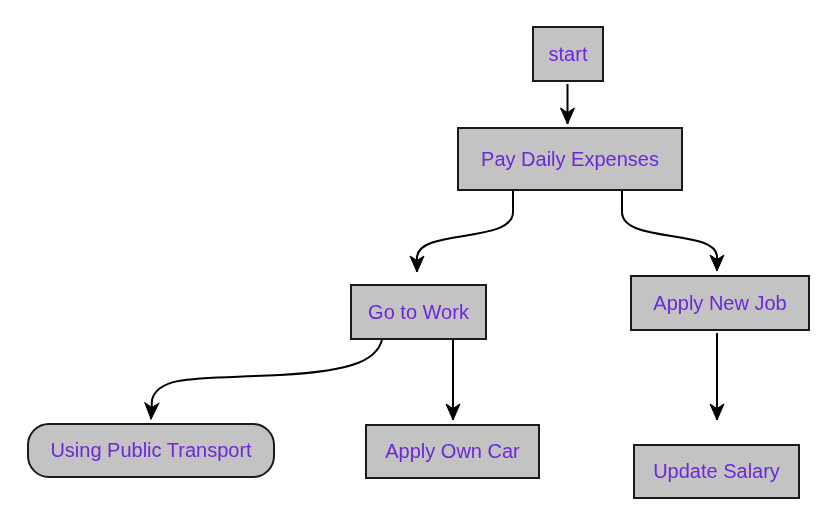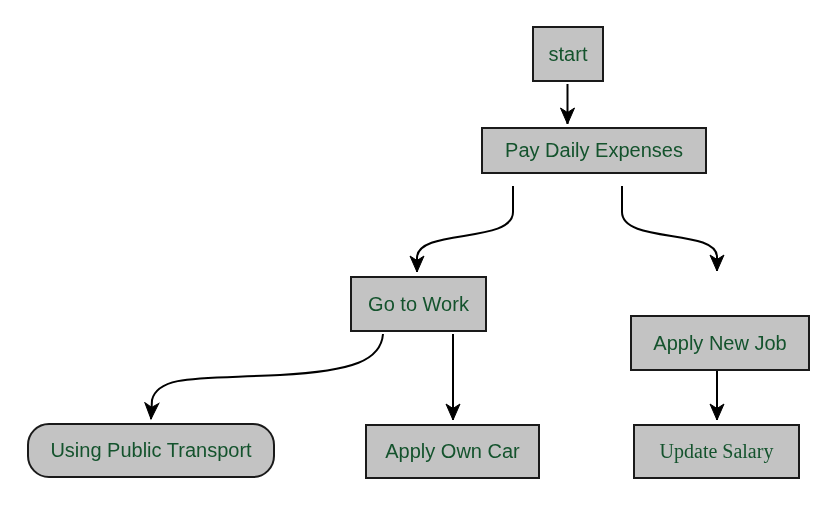--- a/index.html
+++ b/index.html
@@ -29,31 +29,31 @@
   }
   .node {
     position: absolute;
     box-sizing: border-box;
     background: #c3c3c3;
     border: 2px solid #1a1a1a;
     display: flex;
     align-items: center;
     justify-content: center;
     font-size: 20px;
-    color: #14532d;
+    color: #6d28d9;
     white-space: nowrap;
     text-align: center;
   }
   .node-start        { left: 532px; top: 26px;  width: 72px;  height: 56px; }
-  .node-pay          { left: 481px; top: 127px; width: 226px; height: 47px; }
-  .node-gowork       { left: 350px; top: 276px; width: 137px; height: 56px; }
-  .node-applyjob     { left: 630px; top: 275px; width: 180px; height: 56px; margin-top: 40px; }
+  .node-pay          { left: 457px; top: 127px; width: 226px; height: 64px; }
+  .node-gowork       { left: 350px; top: 284px; width: 137px; height: 56px; }
+  .node-applyjob     { left: 630px; top: 275px; width: 180px; height: 56px; }
   .node-transport    { left: 27px;  top: 423px; width: 248px; height: 55px; border-radius: 22px; }
   .node-owncar       { left: 365px; top: 424px; width: 175px; height: 55px; }
-  .node-salary       { left: 633px; top: 424px; width: 167px; height: 55px; font-family: Liberation Serif, serif; }
+  .node-salary       { left: 633px; top: 444px; width: 167px; height: 55px; }
 </style>
 </head>
 <body>
 
 <div class="canvas">
 
   <svg class="edges-svg" viewBox="0 0 830 506" xmlns="http://www.w3.org/2000/svg">
     <defs>
       <marker id="arrowhead" markerUnits="userSpaceOnUse" markerWidth="20" markerHeight="18" refX="17" refY="8" orient="auto">
         <path d="M1,1 L17,8 L1,15 L5.5,8 Z" fill="#000000" stroke="#000000" stroke-width="1"></path>

